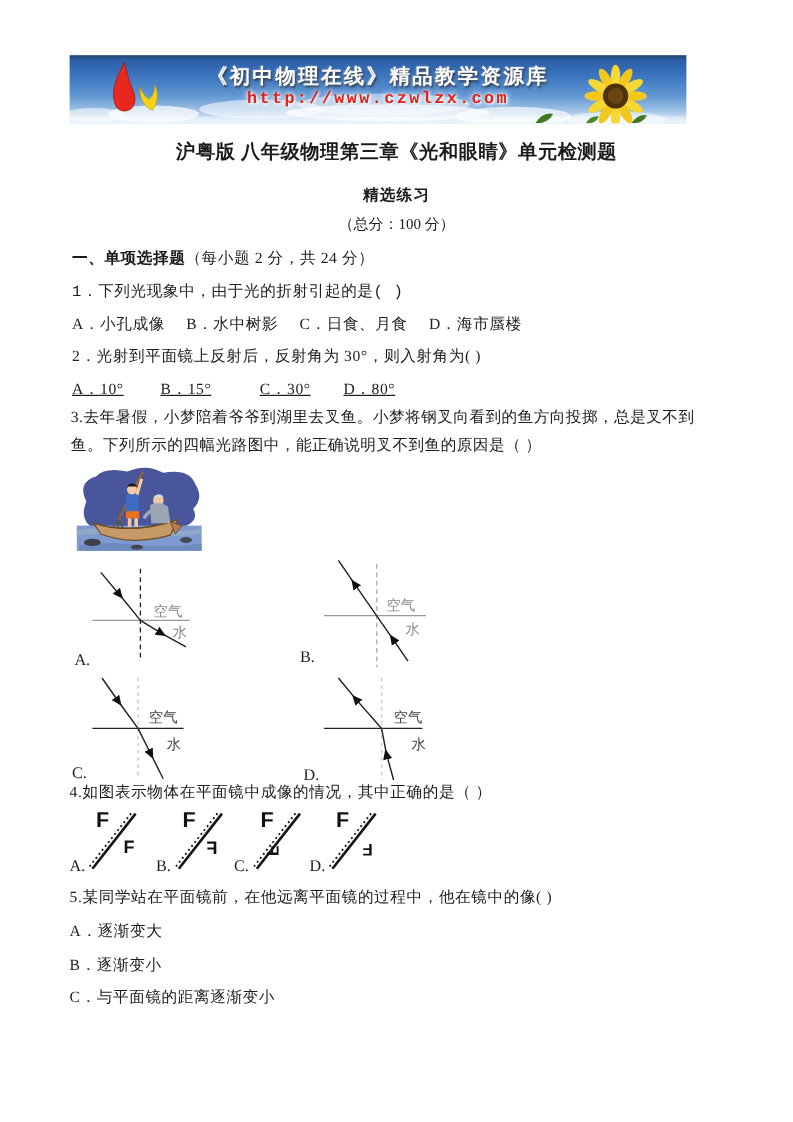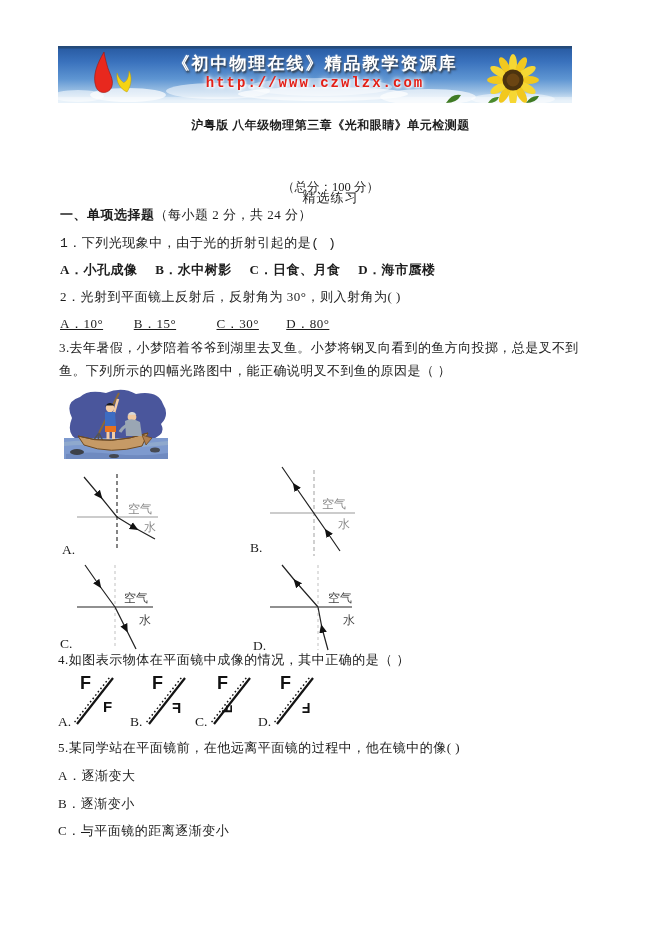--- a/index.html
+++ b/index.html
@@ -13,22 +13,22 @@
   .banner svg{position:absolute;left:0;top:0;}
   .banner-title{left:0;right:0;top:6px;text-align:center;color:#ffffff;font-weight:bold;
                 font-size:17px;letter-spacing:2px;
                 text-shadow:1px 2px 2px rgba(40,40,40,.85),0 0 2px rgba(255,255,255,.4);}
   .banner-url{left:0;right:0;top:29px;text-align:center;color:#e32017;font-weight:bold;
               font-family:"Liberation Mono","DejaVu Sans Mono",monospace;font-size:14px;letter-spacing:2px;
               text-shadow:0 0 4px #fff,0 0 7px #fff,1px 1px 2px #fff;}
 
   
   .center{left:0;right:0;text-align:center;}
-  .doc-title{top:117px;font-size:12px;font-weight:bold;letter-spacing:.5px;}
-  .subtitle{top:154px;font-size:13px;font-weight:normal;letter-spacing:1px;margin-top:35px;}
+  .doc-title{top:117px;font-size:16px;font-weight:bold;letter-spacing:.5px;}
+  .subtitle{top:154px;font-size:13px;font-weight:bold;letter-spacing:1px;}
   .score{top:179px;font-size:12.5px;}
   .line{left:60px;font-size:13px;letter-spacing:.5px;white-space:nowrap;}
   .sec-bold{font-weight:bold;}
   .q3wrap{left:59px;top:336px;width:534px;font-size:13px;letter-spacing:.4px;line-height:23px;white-space:normal;}
   .optA{margin-right:14px;}
   .q2opt{display:inline-block;text-decoration:underline;}
   .q2w0{width:70px;} .q2w1{width:79px;} .q2w2{width:66px;}
 
   
   .frow{left:58px;top:672px;width:340px;height:62px;}
@@ -103,21 +103,21 @@
 
 <div class="abs center doc-title">沪粤版 八年级物理第三章《光和眼睛》单元检测题</div>
 <div class="abs center subtitle">精选练习</div>
 <div class="abs center score">（总分：100 分）</div>
 
 <div class="abs line" style="top:206px;">
   <span class="sec-bold">一、单项选择题</span><span>（每小题 2 分，共 24 分）</span>
 </div>
 
 <div class="abs line" style="top:234px;font-family:Liberation Mono, monospace;">1．下列光现象中，由于光的折射引起的是(      )</div>
-<div class="abs line" style="top:261px;font-weight:bold;">
+<div class="abs line" style="top:261px;">
   <span class="optA">A．小孔成像</span>
   <span class="optA">B．水中树影</span>
   <span class="optA">C．日食、月食</span>
   <span>D．海市蜃楼</span>
 </div>
 
 <div class="abs line" style="top:288px;">2．光射到平面镜上反射后，反射角为 30°，则入射角为(      )</div>
 <div class="abs line" style="top:315px;">
   <span class="q2opt q2w0">A．10°</span>
   <span class="q2opt q2w1">B．15°</span>

